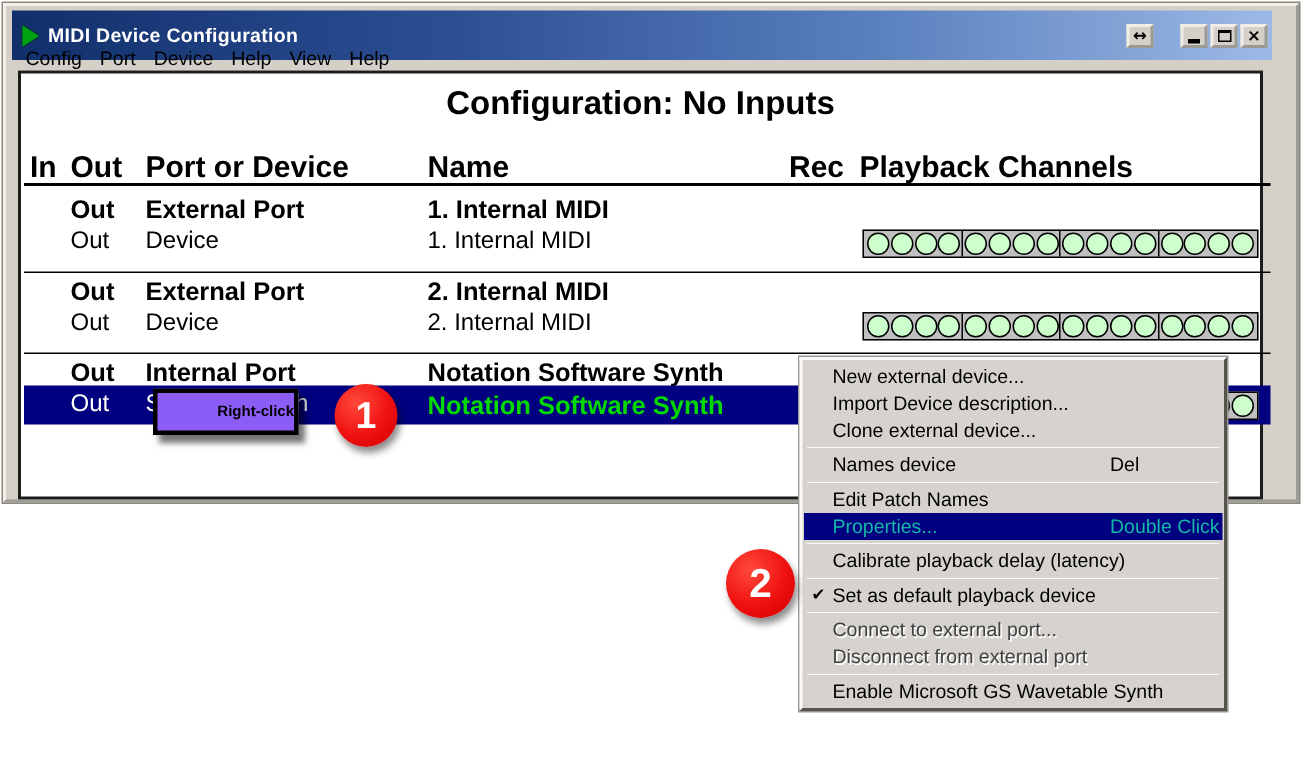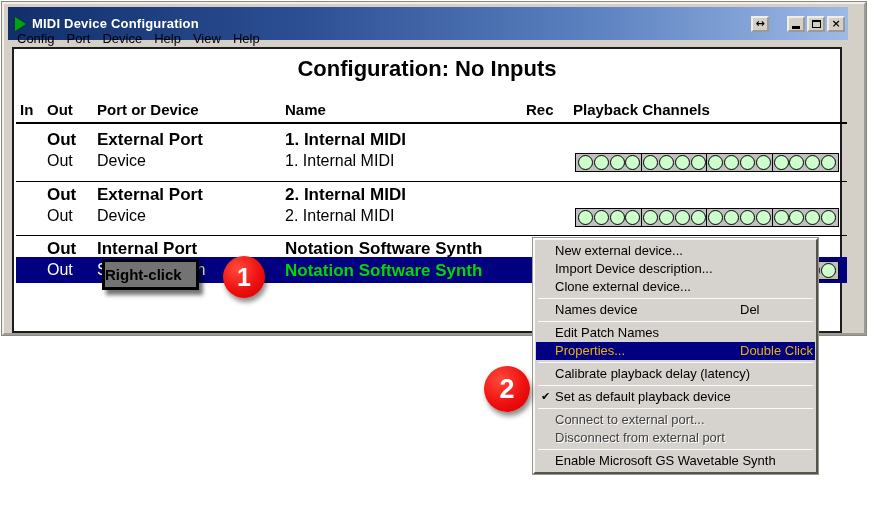--- a/index.html
+++ b/index.html
@@ -58,21 +58,21 @@
     text-align: center; font-size: 22px; font-weight: bold; color: #000;
   }
   .col { position: absolute; white-space: nowrap; }
   .c-in   { left: 6px; }
   .c-out  { left: 33px; }
   .c-port { left: 83px; }
   .c-name { left: 271px; }
   .c-rec  { left: 512px; }
   .c-chanhdr { left: 559px; }
   .hdr-row { position: absolute; left: 0; top: 52px; width: 100%; height: 20px;
-             font-size: 15px; font-weight: bold; }
+             font-size: 20px; font-weight: bold; }
   .rule { position: absolute; left: 2px; width: 831px; background: #000; }
   .rule-thick { height: 2px; }
   .rule-thin { height: 1px; }
   .trow { position: absolute; left: 0; width: 100%; height: 21px; font-size: 16px; color: #000; }
   .trow.bold { font-weight: bold; font-size: 17px; }
   .trow.selected {
     left: 2px; width: 831px; height: 26px;
     background: #000080; color: #ffffff;
   }
   .trow.selected .c-out { left: 31px; }
@@ -87,23 +87,23 @@
     padding: 0 1px;
   }
   .chancircle {
     width: 15px; height: 15px; border-radius: 50%;
     background: #ccffcc; border: 1px solid #000; flex: none;
   }
   .chandiv { width: 1px; align-self: stretch; background: #000; flex: none; }
   
   .tooltip-box {
     position: absolute; left: 88px; top: 210px; width: 97px; height: 31px;
-    background: #737373; border: 3px solid #000;
-    display: flex; align-items: center; justify-content: flex-start;
-    font-size: 15px; font-weight: bold; color: #000;
+    background: #8b5cf6; border: 3px solid #000;
+    display: flex; align-items: center; justify-content: flex-end;
+    font-size: 10px; font-weight: bold; color: #000;
     box-shadow: 4px 5px 4px rgba(0,0,0,0.55);
     z-index: 30;
   }
   .badge {
     position: absolute; border-radius: 50%;
     background: radial-gradient(circle at 35% 30%, #ff4a3a 0%, #ef1010 55%, #cf0000 100%);
     color: #fff; font-weight: bold;
     display: flex; align-items: center; justify-content: center;
     box-shadow: 2px 4px 5px rgba(0,0,0,0.45);
     z-index: 40;
@@ -119,21 +119,21 @@
     box-shadow: 0 0 0 1px #98968e;
     padding: 2px 1px;
     z-index: 20;
     font-size: 13px; color: #000;
   }
   .mi {
     position: relative; height: 18px; line-height: 18px;
     padding-left: 19px; white-space: nowrap; cursor: default;
   }
   .mi .mi-shortcut { position: absolute; left: 204px; top: 0; text-align: right; }
-  .mi.highlight { background: #000080; color: #eab308; }
+  .mi.highlight { background: #000080; color: #14b8a6; }
   .mi.disabled { color: #404040; text-shadow: 1px 1px 0 #ffffff; }
   .mi-check { position: absolute; left: 5px; top: 0; font-size: 11px;
               font-family: "DejaVu Sans", sans-serif; }
   .msep { height: 1px; background: #9a978e; border-bottom: 1px solid #fbfaf8; margin: 2px 2px; }
 </style>
 </head>
 <body>
 
 <div class="window">
 

